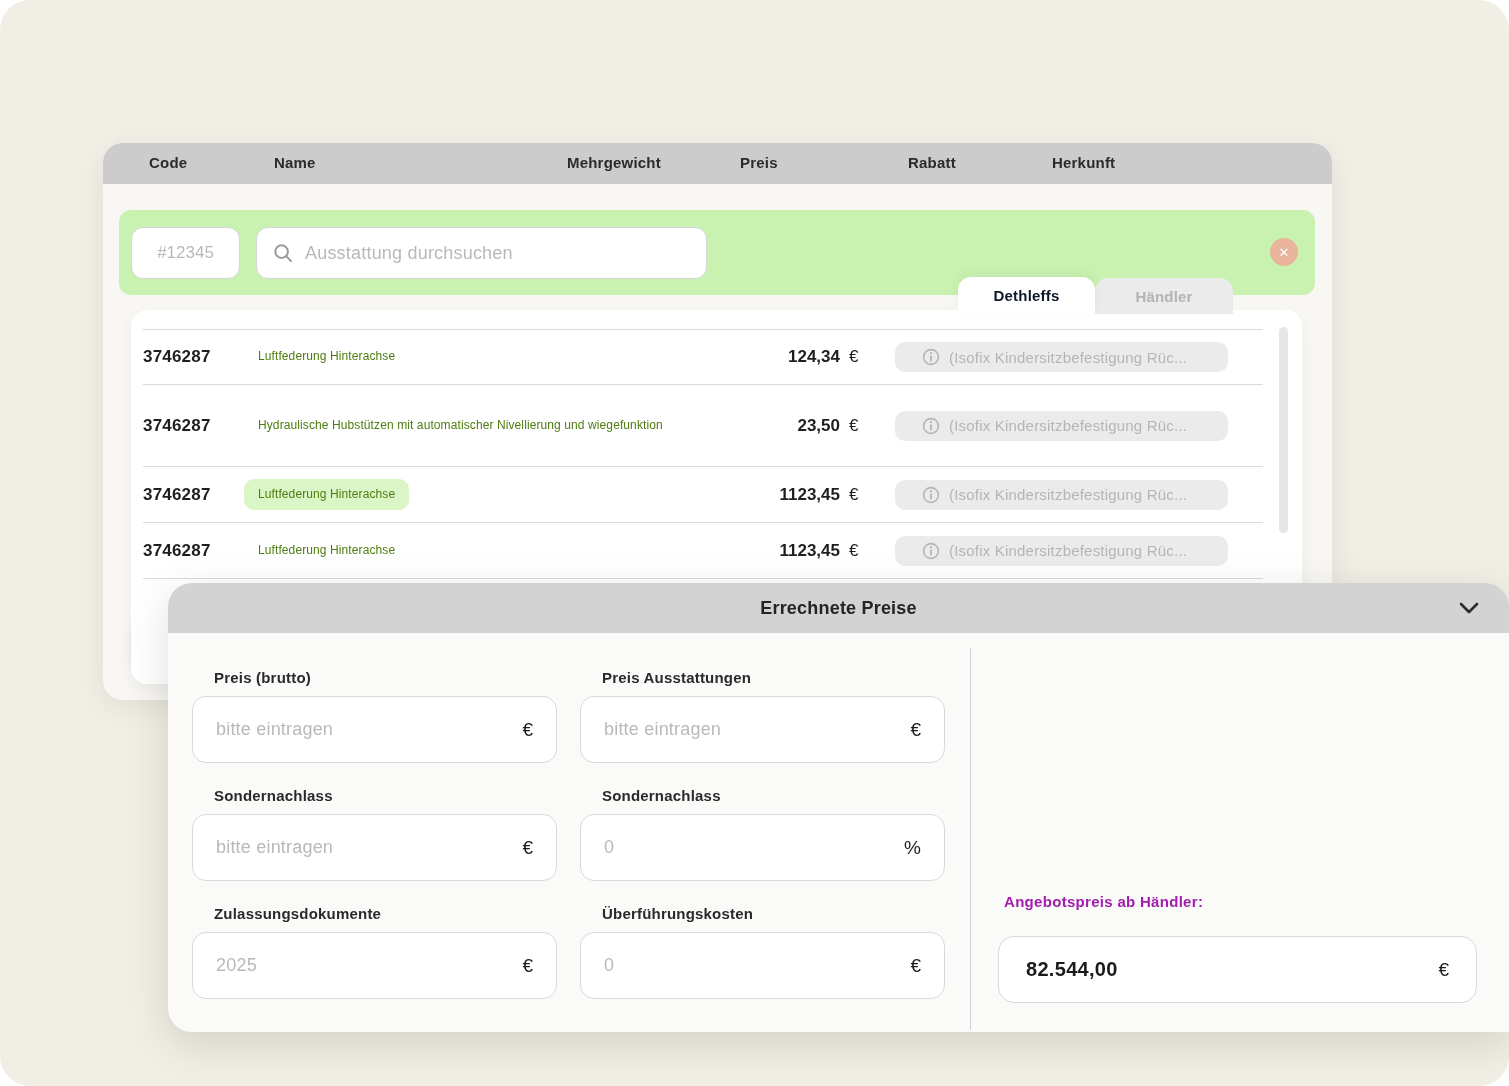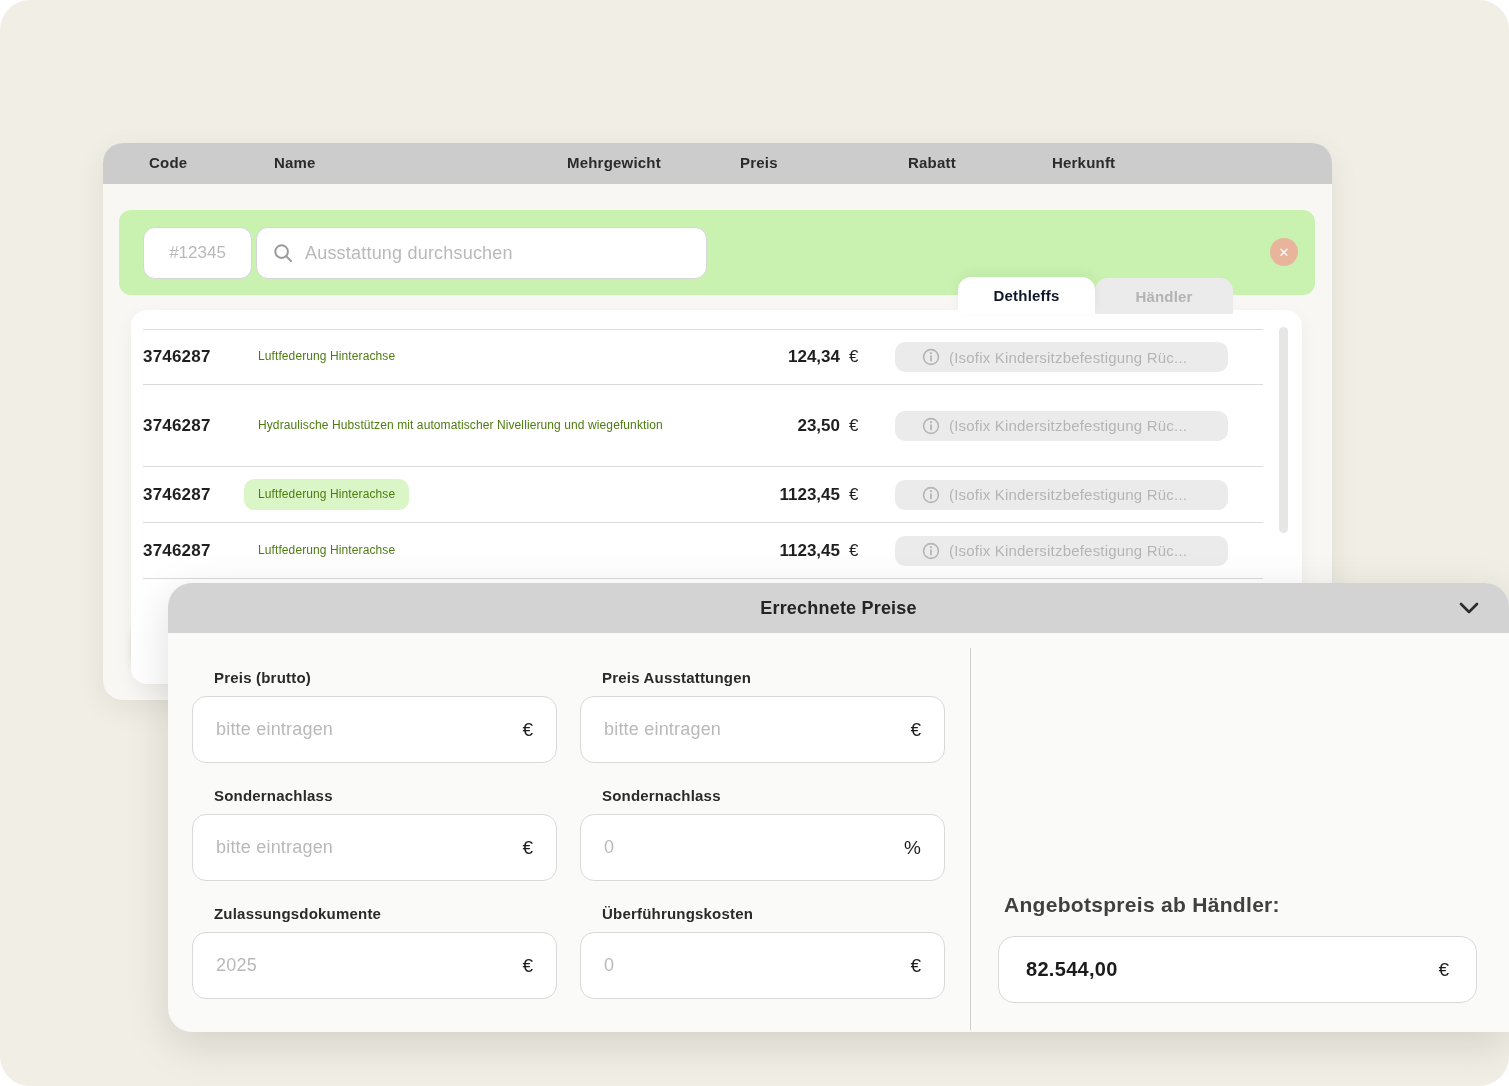--- a/index.html
+++ b/index.html
@@ -10,21 +10,21 @@
   
   #main-card { position:absolute; left:103px; top:143px; width:1229px; height:557px;
     background:#f8f7f4; border-radius:20px; box-shadow:0 8px 30px rgba(0,0,0,0.07); z-index:2; }
   #table-header { position:absolute; left:0; top:0; width:100%; height:41px; background:#cccccc;
     border-radius:20px 20px 0 0; }
   .col-h { position:absolute; top:11px; font-size:15px; font-weight:700; color:#2b2b2b; letter-spacing:0.2px; }
 
   
   #filter-bar { position:absolute; left:16px; top:67px; width:1196px; height:85px;
     background:#c9f2b0; border-radius:12px; }
-  #code-filter { position:absolute; left:24px; top:17px; width:109px; height:52px; background:#ffffff;
+  #code-filter { position:absolute; left:12px; top:17px; width:109px; height:52px; background:#ffffff;
     border:1.5px solid #d6d6d6; border-radius:12px; display:flex; align-items:center; justify-content:center; }
   #code-filter .ph { color:#b9b9b9; font-size:17px; }
   #search-box { position:absolute; left:137px; top:17px; width:451px; height:52px; background:#ffffff;
     border:1.5px solid #d6d6d6; border-radius:12px; display:flex; align-items:center; padding:16px 16px; gap:12px; }
   #search-box .ph { color:#b9b9b9; font-size:18px; letter-spacing:0.2px; }
   #clear-btn { position:absolute; left:1151px; top:28px; width:28px; height:28px; border-radius:50%;
     background:#e9b49c; display:flex; align-items:center; justify-content:center;
     color:#ffffff; font-size:13px; font-weight:700; cursor:pointer; }
 
   
@@ -75,21 +75,21 @@
   .field-group { position:absolute; width:365px; }
   .field-label { font-size:15px; font-weight:700; color:#2a2a2a; margin-left:22px; margin-bottom:10px;
     letter-spacing:0.2px; }
   .field-box { width:100%; height:67px; background:#ffffff; border:1.5px solid #d9d9d9; border-radius:14px;
     display:flex; align-items:center; justify-content:space-between; padding:0 23px; cursor:text; }
   .field-box .ph { font-size:18px; color:#b9b9b9; letter-spacing:0.2px; }
   .field-box .unit { font-size:19px; font-weight:500; color:#1d1d1d; }
 
   #panel-divider { position:absolute; left:802px; top:65px; width:1px; height:382px; background:#cfcfcf; }
 
-  #result-label { position:absolute; left:836px; top:310px; font-size:21px; font-weight:700; color:#404040;
+  #result-label { position:absolute; left:836px; top:310px; font-size:15px; font-weight:700; color:#a21caf;
     letter-spacing:0.3px; }
   #result-box { position:absolute; left:830px; top:353px; width:479px; height:67px; background:#ffffff;
     border:1.5px solid #d9d9d9; border-radius:16px; display:flex; align-items:center;
     justify-content:space-between; padding:13px 27px; }
   #result-box .val { font-size:20px; font-weight:600; color:#1b1b1b; letter-spacing:0.3px; }
   #result-box .unit { font-size:19px; font-weight:500; color:#1d1d1d; }
 </style>
 </head>
 <body>
 

